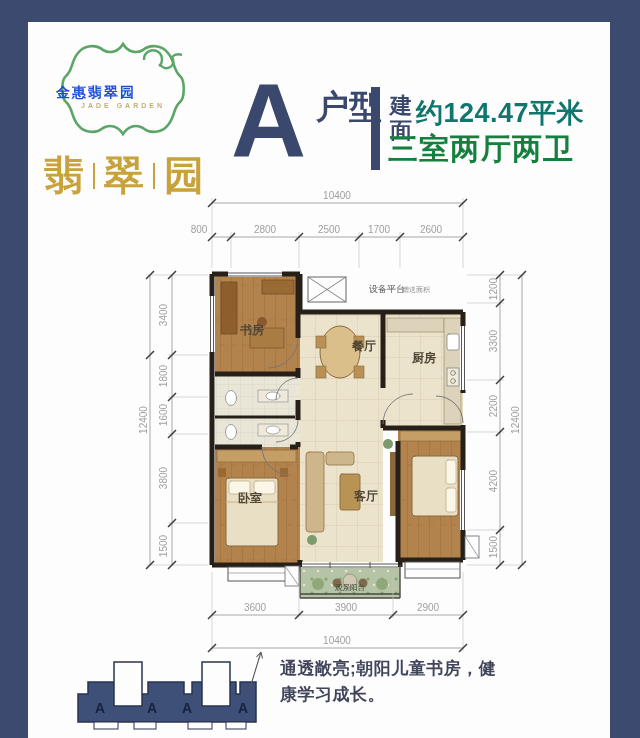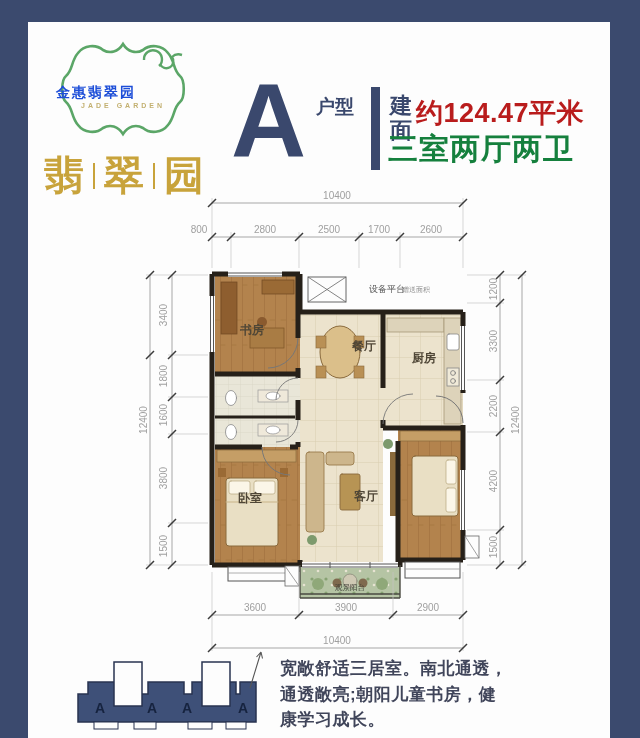--- a/index.html
+++ b/index.html
@@ -19,24 +19,24 @@
   .logo .en{position:absolute;left:0;top:64px;width:134px;text-align:center;
             color:#c3b070;font-size:7px;font-weight:700;letter-spacing:3px;}
 
   
   .brand{left:44px;top:148px;display:flex;align-items:center;gap:9px;
          color:#c8a33b;font-size:40px;font-weight:700;}
   .brand .sep{width:2px;height:26px;background:#c8a33b;}
 
   
   .h-letter{left:231px;top:68px;font-size:104px;line-height:104px;font-weight:700;color:#3a486d;}
-  .h-type{left:316px;top:88px;color:#3a486d;font-size:19px;font-weight:700;line-height:37px;}
+  .h-type{left:316px;top:88px;color:#3a486d;font-size:33px;font-weight:700;line-height:37px;}
   .h-bar{left:371px;top:87px;width:9px;height:83px;background:#3a486d;}
   .h-area-col{left:390px;top:93px;color:#3a486d;font-size:22px;font-weight:700;line-height:25px;}
-  .h-area-val{left:416px;top:95px;color:#b91c1c;font-size:27px;font-weight:700;letter-spacing:0.5px;}
+  .h-area-val{left:416px;top:95px;color:#0f766e;font-size:27px;font-weight:700;letter-spacing:0.5px;}
   .h-rooms{left:388px;top:129px;color:#15803d;font-size:30px;font-weight:700;letter-spacing:1px;}
 
   
   .desc{left:280px;top:656px;width:328px;color:#40455a;font-size:17px;
         font-weight:600;line-height:25.5px;letter-spacing:0.5px;}
 
   svg text{font-family:"Liberation Sans",sans-serif;}
   .dim{fill:#a0a0a0;font-size:10px;}
   .room-label{fill:#4f4636;font-size:12px;font-weight:700;}
 </style>
@@ -309,18 +309,17 @@
       <g font-size="14" font-weight="bold" fill="#16233f" text-anchor="middle">
         <text x="100" y="713">A</text>
         <text x="152" y="713">A</text>
         <text x="187" y="713">A</text>
         <text x="243" y="713">A</text>
       </g>
     </g>
   </svg>
 
   <div class="abs desc">
-    <div>宽敞舒适三居室。南北通透，</div>
     <div>通透敞亮;朝阳儿童书房，健</div>
     <div>康学习成长。</div>
   </div>
 
 </div>
 
 </body></html>

